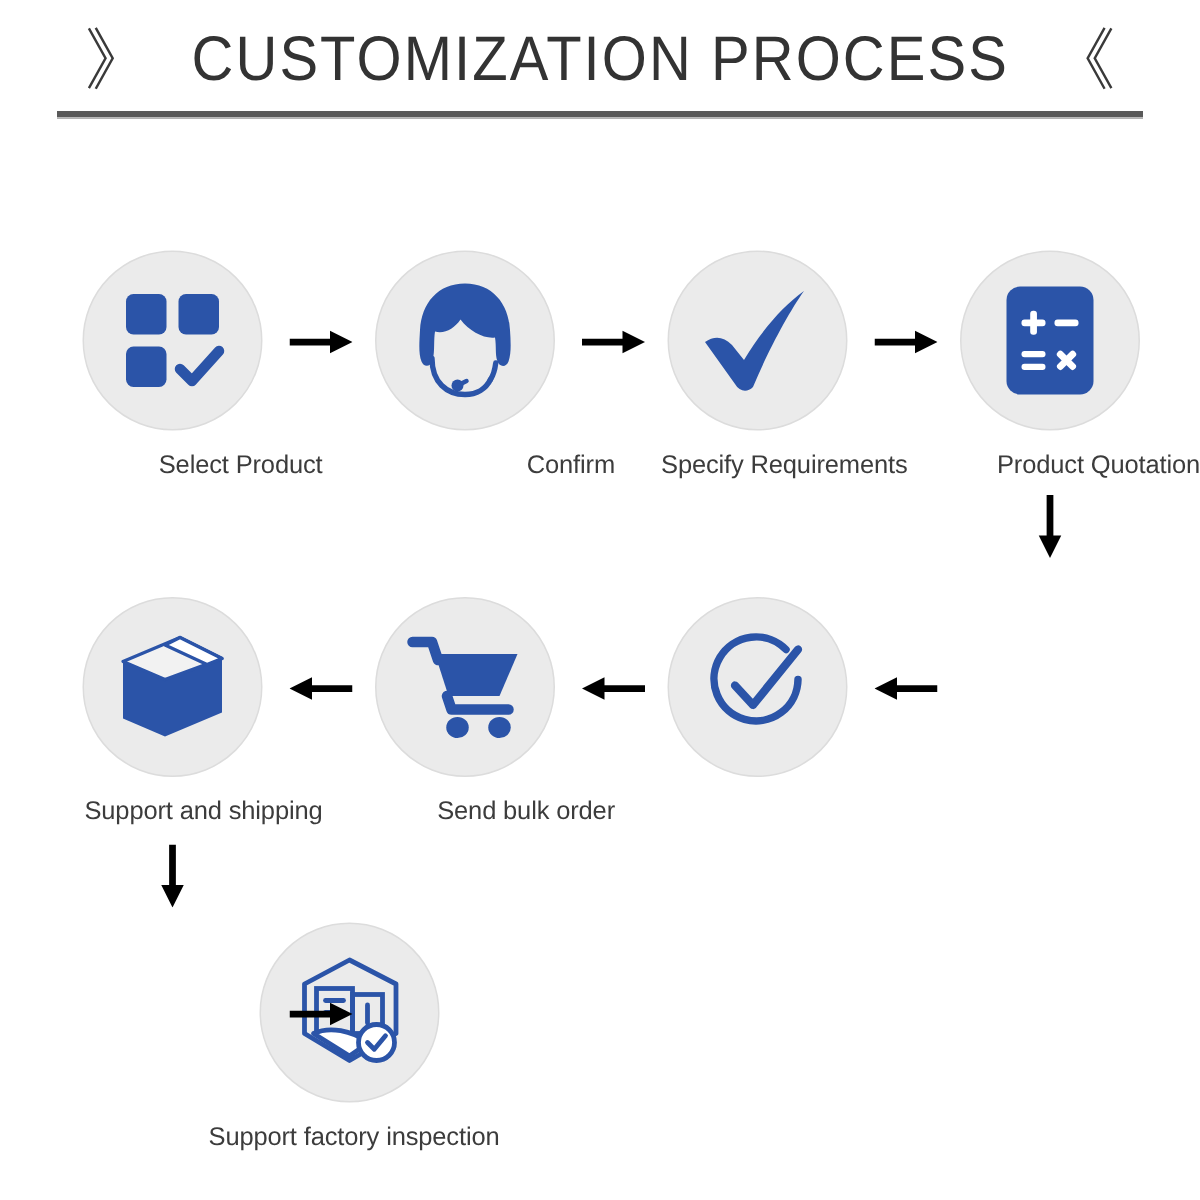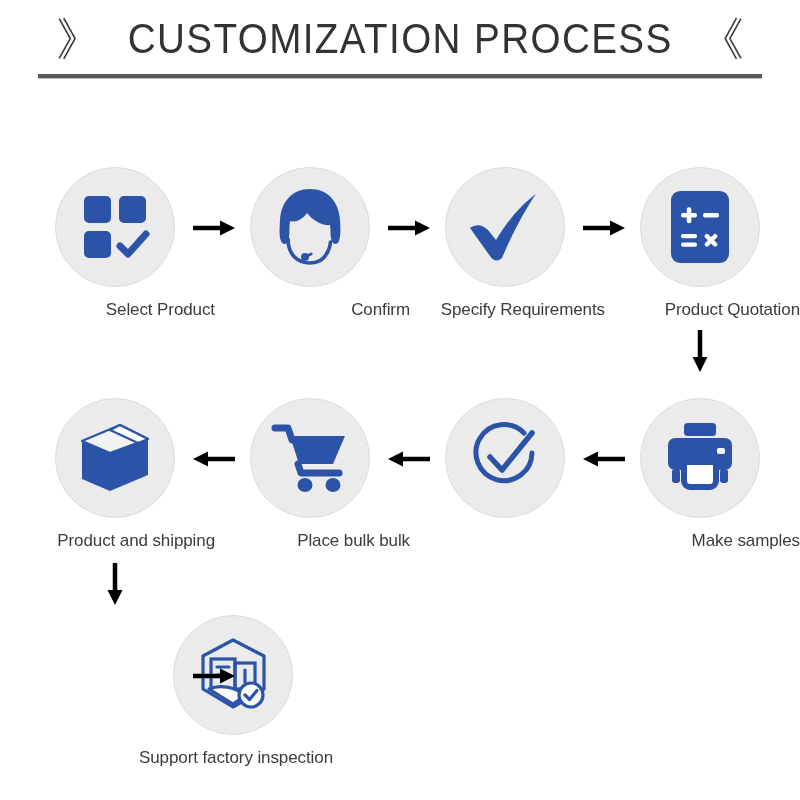--- a/index.html
+++ b/index.html
@@ -172,21 +172,21 @@
 
         <path d="M6 22 L34 34 L34 72 L6 60 Z" fill="#2B54A8"></path>
 
         <path d="M34 34 L72 20 L72 56 L34 72 Z" fill="#2B54A8"></path>
 
         <path d="M6 22 L44 6 L72 20 L34 34 Z" fill="#f2f2f2" stroke="#2B54A8" stroke-width="2.2" stroke-linejoin="round"></path>
 
         <path d="M44 6 L72 20 L62 24 L34 11 Z" fill="#ffffff" stroke="#2B54A8" stroke-width="2.2" stroke-linejoin="round"></path>
       </svg>
     </div>
-    <div class="label">Product and shipping</div>
+    <div class="label">Support and shipping</div>
   </div>
 
   <div class="arrow-h" style="left:193px;top:450px;">
     <svg width="42" height="18" viewBox="0 0 42 18">
       <path d="M42 9 H11" stroke="#000" stroke-width="4.5"></path>
       <path d="M0 9 L15 1.5 L15 16.5 Z" fill="#000"></path>
     </svg>
   </div>
 
   <div class="node" style="left:310px;top:398px;">
@@ -196,21 +196,21 @@
         <path d="M4 6 H17 L21 18" stroke="#2B54A8" stroke-width="7" fill="none" stroke-linecap="round" stroke-linejoin="round"></path>
 
         <path d="M19 14 L74 14 L62 42 L28 42 Z" fill="#2B54A8"></path>
 
         <path d="M27 42 L30 51 H68" stroke="#2B54A8" stroke-width="7" fill="none" stroke-linecap="round" stroke-linejoin="round"></path>
 
         <ellipse cx="34" cy="63" rx="7.5" ry="7" fill="#2B54A8"></ellipse>
         <ellipse cx="62" cy="63" rx="7.5" ry="7" fill="#2B54A8"></ellipse>
       </svg>
     </div>
-    <div class="label">Place bulk bulk</div>
+    <div class="label">Send bulk order</div>
   </div>
 
   <div class="arrow-h" style="left:388px;top:450px;">
     <svg width="42" height="18" viewBox="0 0 42 18">
       <path d="M42 9 H11" stroke="#000" stroke-width="4.5"></path>
       <path d="M0 9 L15 1.5 L15 16.5 Z" fill="#000"></path>
     </svg>
   </div>
 
   <div class="node" style="left:505px;top:398px;">
@@ -222,38 +222,20 @@
     </div>
   </div>
 
   <div class="arrow-h" style="left:583px;top:450px;">
     <svg width="42" height="18" viewBox="0 0 42 18">
       <path d="M42 9 H11" stroke="#000" stroke-width="4.5"></path>
       <path d="M0 9 L15 1.5 L15 16.5 Z" fill="#000"></path>
     </svg>
   </div>
 
-  <div class="node" style="left:700px;top:398px;">
-    <div class="circle">
-      <svg width="76" height="74" viewBox="0 0 76 74">
-
-        <rect x="22" y="2" width="32" height="13" rx="3.5" fill="#2B54A8"></rect>
-
-        <rect x="6" y="17" width="64" height="32" rx="7" fill="#2B54A8"></rect>
-
-        <rect x="55" y="27" width="8" height="6" rx="2" fill="#ffffff"></rect>
-
-        <path d="M22 41 H54 V60 a6 6 0 0 1 -6 6 H28 a6 6 0 0 1 -6 -6 Z" fill="#ffffff" stroke="#2B54A8" stroke-width="6" stroke-linejoin="round"></path>
-
-        <rect x="10" y="48" width="8" height="14" rx="3" fill="#2B54A8"></rect>
-        <rect x="58" y="48" width="8" height="14" rx="3" fill="#2B54A8"></rect>
-      </svg>
-    </div>
-    <div class="label">Make samples</div>
-  </div>
 
   <div class="arrow-v" style="left:106px;top:563px;">
     <svg width="18" height="42" viewBox="0 0 18 42">
       <path d="M9 0 V31" stroke="#000" stroke-width="4.5"></path>
       <path d="M9 42 L1.5 27 L16.5 27 Z" fill="#000"></path>
     </svg>
   </div>
 
   <div class="node" style="left:115px;top:615px;margin-left:18px;">
     <div class="circle">

